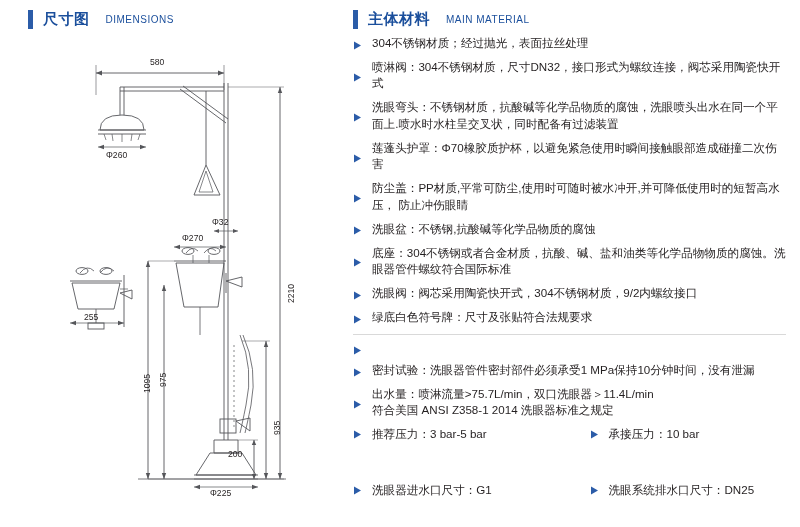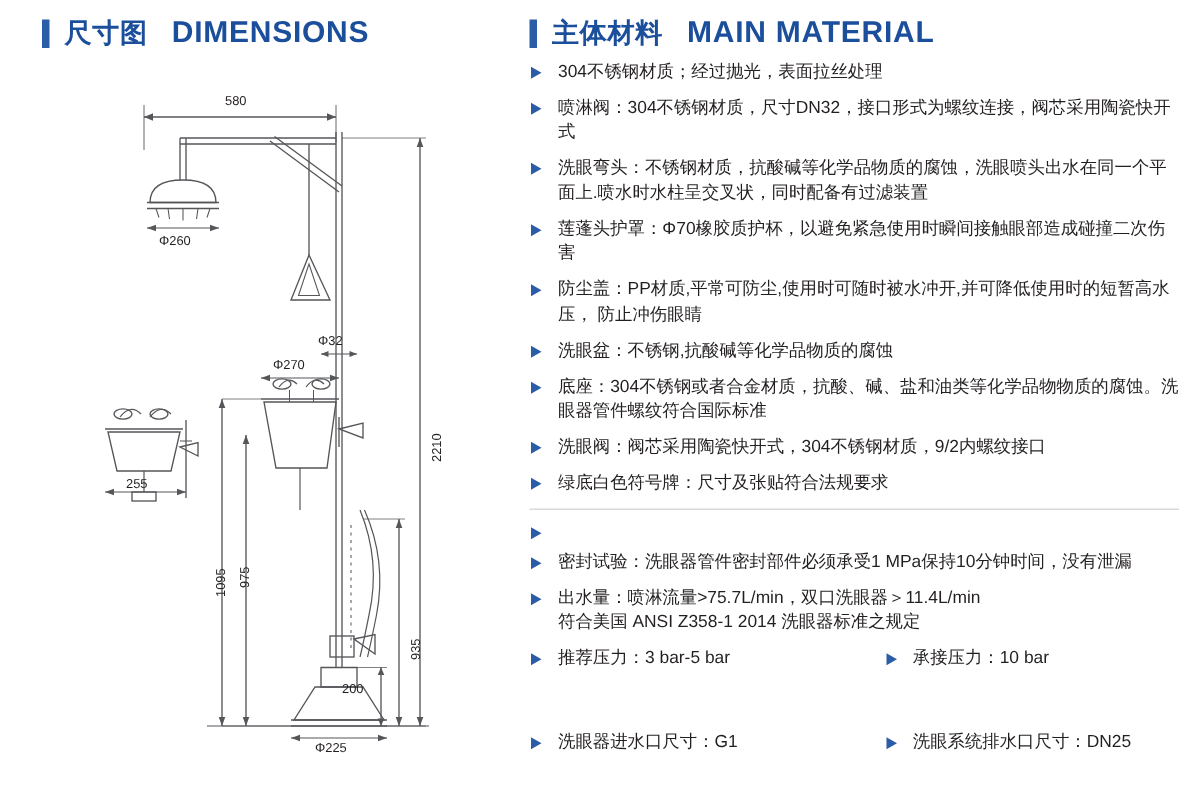--- a/index.html
+++ b/index.html
@@ -29,31 +29,31 @@
   .sec-head {
     display: flex;
     align-items: center;
     gap: 10px;
     margin-bottom: 4px;
   }
   .sec-bar {
     width: 5px; height: 19px; background: #2b5ca8; flex: none;
   }
   .sec-title-cn {
-    font-size: 18px; font-weight: bold; color: #1b4f9c; letter-spacing: .5px;
+    font-size: 15px; font-weight: bold; color: #1b4f9c; letter-spacing: .5px;
   }
   .sec-title-en {
-    font-size: 20px; font-weight: bold; color: #1b4f9c; letter-spacing: .5px;
+    font-size: 10px; font-weight: normal; color: #1b4f9c; letter-spacing: .5px;
     margin-left: 6px;
   }
 
   
   ul.blist { list-style: none; margin: 6px 0 0 0; padding: 0; }
   ul.blist > li {
-    display: flex; align-items: flex-start;
+    display: flex; align-items: center;
     margin-bottom: 7.5px;
   }
   .tri {
     flex: none;
     width: 12px; margin-right: 7px; margin-top: 4px;
     color: #2b5ca8; font-size: 9px; line-height: 1;
   }
   .tri svg { display:block; }
   .btxt {
     font-size: 11.6px; line-height: 1.42; color: #231f20;

